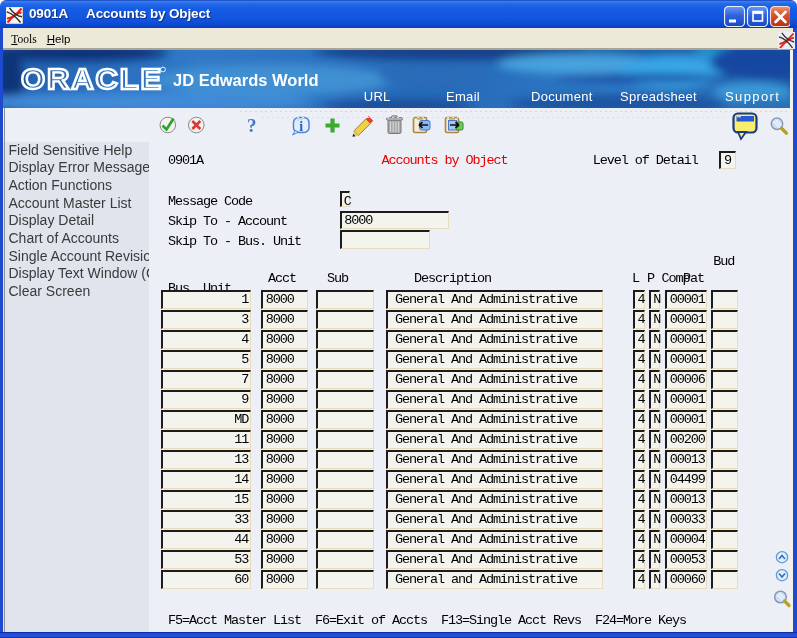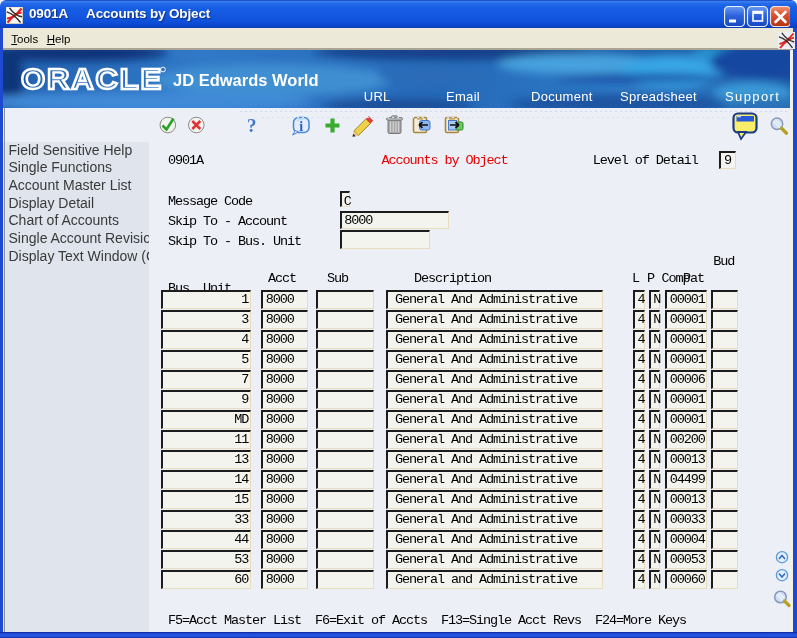--- a/index.html
+++ b/index.html
@@ -53,21 +53,21 @@
     <rect x="29" y="5.5" width="9.5" height="2.4" fill="#fff"></rect>
     <path d="M51.5 6 L61.5 16 M61.5 6 L51.5 16" stroke="#fff" stroke-width="2.6" stroke-linecap="round"></path>
   </svg>
 </div>
 
 <div class="abs" style="left:0;top:28px;width:3px;height:610px;background:#1e4ad0;"></div>
 <div class="abs" style="left:792.5px;top:28px;width:4.5px;height:610px;background:#1e4ad0;"></div>
 <div class="abs" style="left:0;top:632px;width:797px;height:6px;background:linear-gradient(180deg,#0a2090 0%,#2350dc 30%,#2350dc 80%,#0a2090 100%);"></div>
 
 <div class="abs" style="left:3px;top:28px;width:789.5px;height:22px;background:#ece9d8;border-bottom:2px solid #a9a494;">
-  <div class="abs" style="left:8.3px;top:5px;font-size:11.5px;color:#000;"><span style="text-decoration:underline">T</span>ools</div>
+  <div class="abs" style="left:8.3px;top:5px;font-size:11.5px;color:#000;font-family:Liberation Serif, serif;"><span style="text-decoration:underline">T</span>ools</div>
   <div class="abs" style="left:43.7px;top:5px;font-size:11.5px;color:#000;"><span style="text-decoration:underline">H</span>elp</div>
   <svg class="abs" style="left:775px;top:4px" width="17" height="17" viewBox="0 0 17 17">
     <rect width="17" height="17" fill="#eceef4"></rect>
     <path d="M1.5 12 C6 11 10.5 7.5 15.5 1.5" stroke="#d82820" stroke-width="1.9" fill="none"></path>
     <path d="M2 16 C7 10 11.5 6.2 16 5.6" stroke="#d82820" stroke-width="1.9" fill="none"></path>
     <path d="M1 4.8 C6 6.2 10.5 9.8 14.5 15.8" stroke="#303030" stroke-width="1.3" fill="none"></path>
     <path d="M3.8 0.8 C7.5 6 11.5 8.8 16.2 10" stroke="#303030" stroke-width="1.3" fill="none"></path>
   </svg>
 </div>
 
@@ -168,26 +168,28 @@
       <path d="M781.5 128.3 L786.5 133.2" stroke="#b8a020" stroke-width="3.3" stroke-linecap="round"></path>
     </g>
     <line x1="240" y1="111.5" x2="789" y2="111.5" stroke="#ccd9ec" stroke-width="1" stroke-dasharray="2 3"></line>
     <line x1="262" y1="117.5" x2="727" y2="117.5" stroke="#d4dff0" stroke-width="1" stroke-dasharray="2 3"></line>
   </g>
 </svg>
 
 <div class="abs" style="left:3px;top:142px;width:146px;height:490px;background:#dfe4ed;overflow:hidden;">
   <div style="position:absolute;left:5.5px;top:-0.2px;width:170px;font-size:14px;line-height:17.65px;color:#3a3a3a;white-space:nowrap;">
 <div>Field Sensitive Help</div>
-<div>Single Functions</div>
+<div>Display Error Message</div>
+<div>Action Functions</div>
 <div>Account Master List</div>
 <div>Display Detail</div>
 <div>Chart of Accounts</div>
 <div>Single Account Revision</div>
 <div>Display Text Window (C</div>
+<div>Clear Screen</div>
   </div>
 </div>
 <div class="abs" style="left:3.5px;top:108px;width:1.5px;height:524px;background:#8f9097;"></div>
 <div class="abs" style="left:790px;top:50px;width:2.5px;height:582px;background:#f2f1ea;"></div>
 
 <div class="abs" style="left:149px;top:142px;width:641px;height:490px;background:#edeff7;"></div>
 
 <div class="mono" style="left:168px;top:154.3px">0901A</div>
 <div class="mono" style="left:381.5px;top:154.3px;color:#e60000">Accounts by Object</div>
 <div class="mono" style="left:592.7px;top:154.3px">Level of Detail</div>

